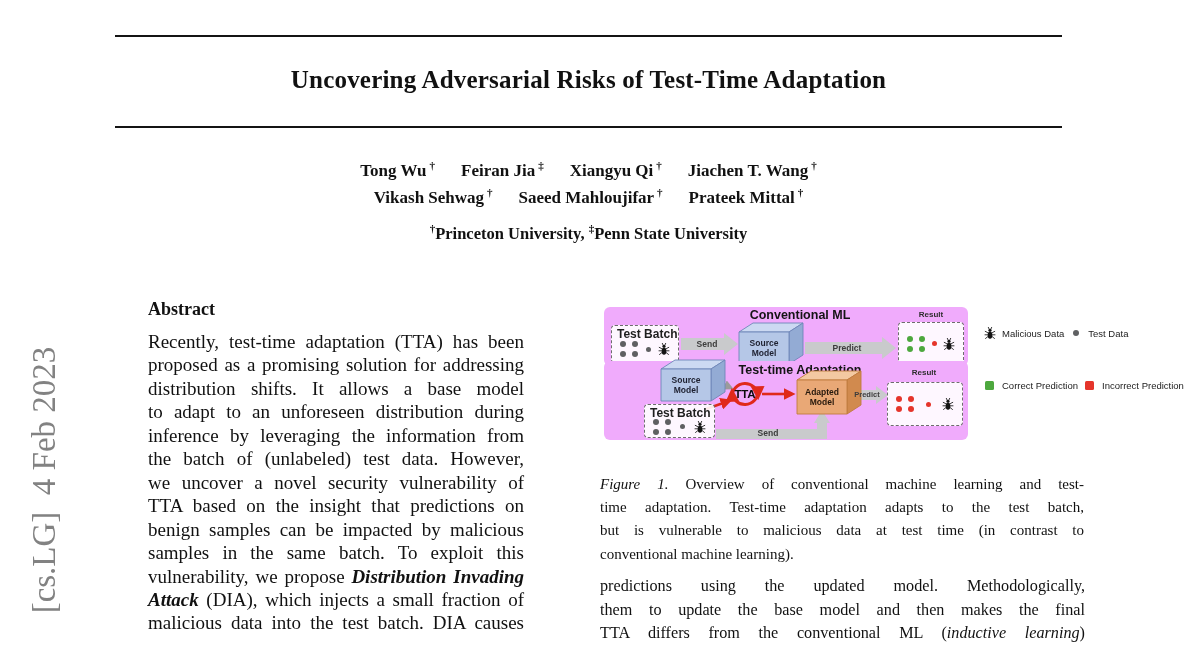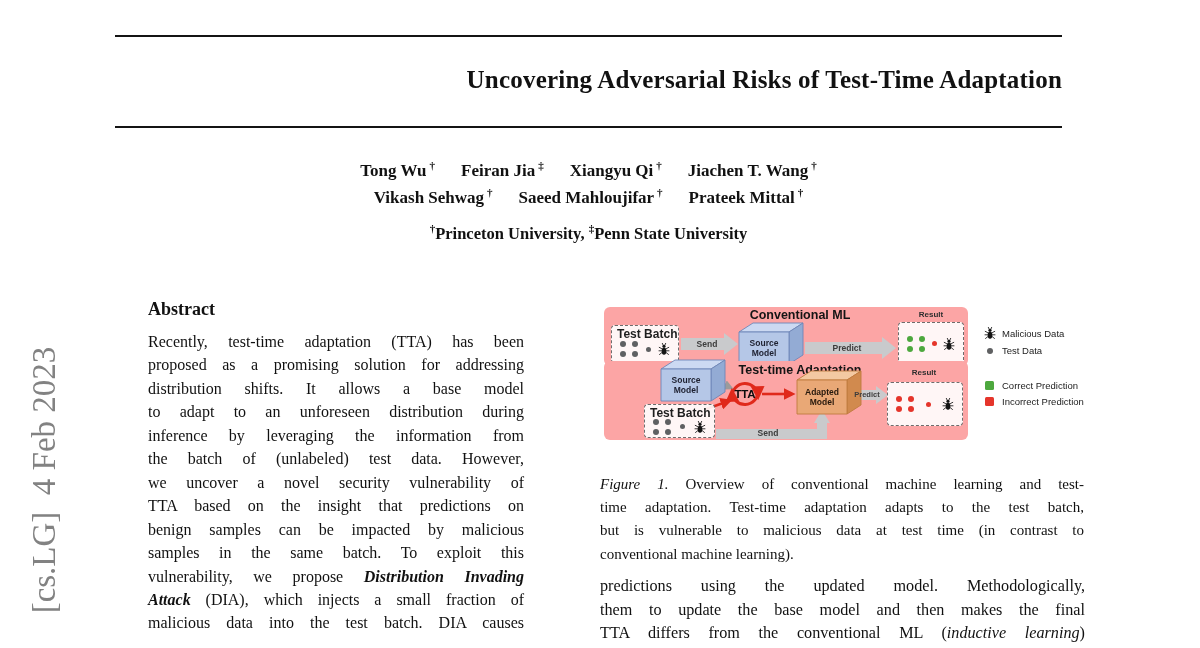--- a/index.html
+++ b/index.html
@@ -4,53 +4,53 @@
 <style>
   html,body{margin:0;padding:0;background:#ffffff;}
   .page{position:relative;width:1200px;height:648px;background:#ffffff;overflow:hidden;
         font-family:"Liberation Serif",serif;color:#111;}
 
   
   .rule{position:absolute;left:115px;width:947px;height:2px;background:#141414;}
   .rule-top{top:35px;}
   .rule-mid{top:126px;}
   .paper-title{position:absolute;left:115px;top:66px;width:947px;margin:0;
-               font-size:25px;font-weight:700;text-align:right;letter-spacing:.2px;}
+               font-size:25px;font-weight:700;text-align:center;letter-spacing:.2px;}
   .authors{position:absolute;left:115px;width:947px;display:flex;justify-content:center;
            gap:26px;font-weight:700;font-size:17px;}
   .authors-row1{top:159px;}
   .authors-row2{top:186px;}
   .author sup{font-size:11px;margin-left:3px;}
   .affiliation{position:absolute;left:115px;top:222px;width:947px;text-align:center;
                font-weight:700;font-size:16.5px;}
   .affiliation sup{font-size:11px;}
 
   
   .arxiv-stamp{position:absolute;left:44px;top:480px;transform:translate(-50%,-50%) rotate(-90deg);
                white-space:nowrap;color:#828282;font-size:33px;font-family:"Liberation Serif",serif;}
 
   
   .abstract-head{position:absolute;left:148px;top:299px;width:376px;text-align:left;
                  font-weight:700;font-size:18px;}
   .abstract-body{position:absolute;left:148px;top:330px;width:376px;
-                 font-size:16px;line-height:23.45px;}
+                 font-size:19px;line-height:23.45px;}
   .jline{text-align:justify;text-align-last:justify;white-space:normal;}
   .seg-bi{font-weight:700;font-style:italic;}
   .seg-i{font-style:italic;}
 
   
   .fig-caption{position:absolute;left:600px;top:473px;width:484px;
                font-size:15px;line-height:23.2px;}
   .body-col{position:absolute;left:600px;top:575px;width:485px;
             font-size:16.2px;line-height:23.7px;}
 
   
   .figure{position:absolute;left:604px;top:300px;width:492px;height:156px;
           font-family:"Liberation Sans",sans-serif;color:#1a1a1a;}
-  .fpanel{position:absolute;left:0;background:#fca5a5;border-radius:6px;}
+  .fpanel{position:absolute;left:0;background:#f0abfc;border-radius:6px;}
   .p1{top:7px;width:364px;height:59px;}
   .p2{top:61px;width:364px;height:79px;}
   .layer{position:absolute;left:0;top:0;width:100%;height:100%;overflow:visible;}
   .ptitle{position:absolute;transform:translateX(-50%);font-weight:700;font-size:12.5px;
           white-space:nowrap;color:#141414;}
   .rlabel{position:absolute;transform:translateX(-50%);font-weight:700;font-size:8px;color:#2e2e2e;}
   .alabel{position:absolute;transform:translateX(-50%);font-weight:700;font-size:8.5px;color:#3c3c3c;
           white-space:nowrap;}
   .dbox{position:absolute;border:1.2px dashed #6d6d6d;border-radius:4px;background:rgba(255,255,255,.9);
         box-sizing:border-box;}
@@ -61,21 +61,21 @@
   .cluster-fill{left:0;right:0;top:0;bottom:0;padding:0 8px;}
   .dotgrid{display:grid;grid-template-columns:auto auto;gap:4px 6px;}
   .dot{width:6px;height:6px;border-radius:50%;display:inline-block;}
   .dot.small{width:5px;height:5px;}
   .model-box{position:absolute;width:73px;}
   .model-box svg{position:absolute;left:0;top:0;overflow:visible;}
   .boxtext{position:absolute;left:0;width:50px;display:flex;align-items:center;justify-content:center;
            text-align:center;font-weight:700;font-size:8.5px;line-height:1.2;color:#1d2030;}
   .tta-text{position:absolute;transform:translate(-50%,-50%);font-weight:800;font-size:11.5px;
             color:#0c0c0c;letter-spacing:-.2px;}
-  .legend{position:absolute;left:379px;display:flex;flex-direction:column;gap:5px;}
+  .legend{position:absolute;left:379px;display:flex;gap:5px;}
   .lg1{top:26px;}
   .lg2{top:80px;}
   .lrow{display:flex;align-items:center;gap:6px;font-size:9.5px;color:#222;white-space:nowrap;}
   .licon{display:flex;align-items:center;justify-content:center;width:13px;}
   .sq{width:9px;height:9px;border-radius:1.5px;display:inline-block;}
   .bug{color:#141414;display:inline-block;}
 </style>
 </head>
 <body>
 

